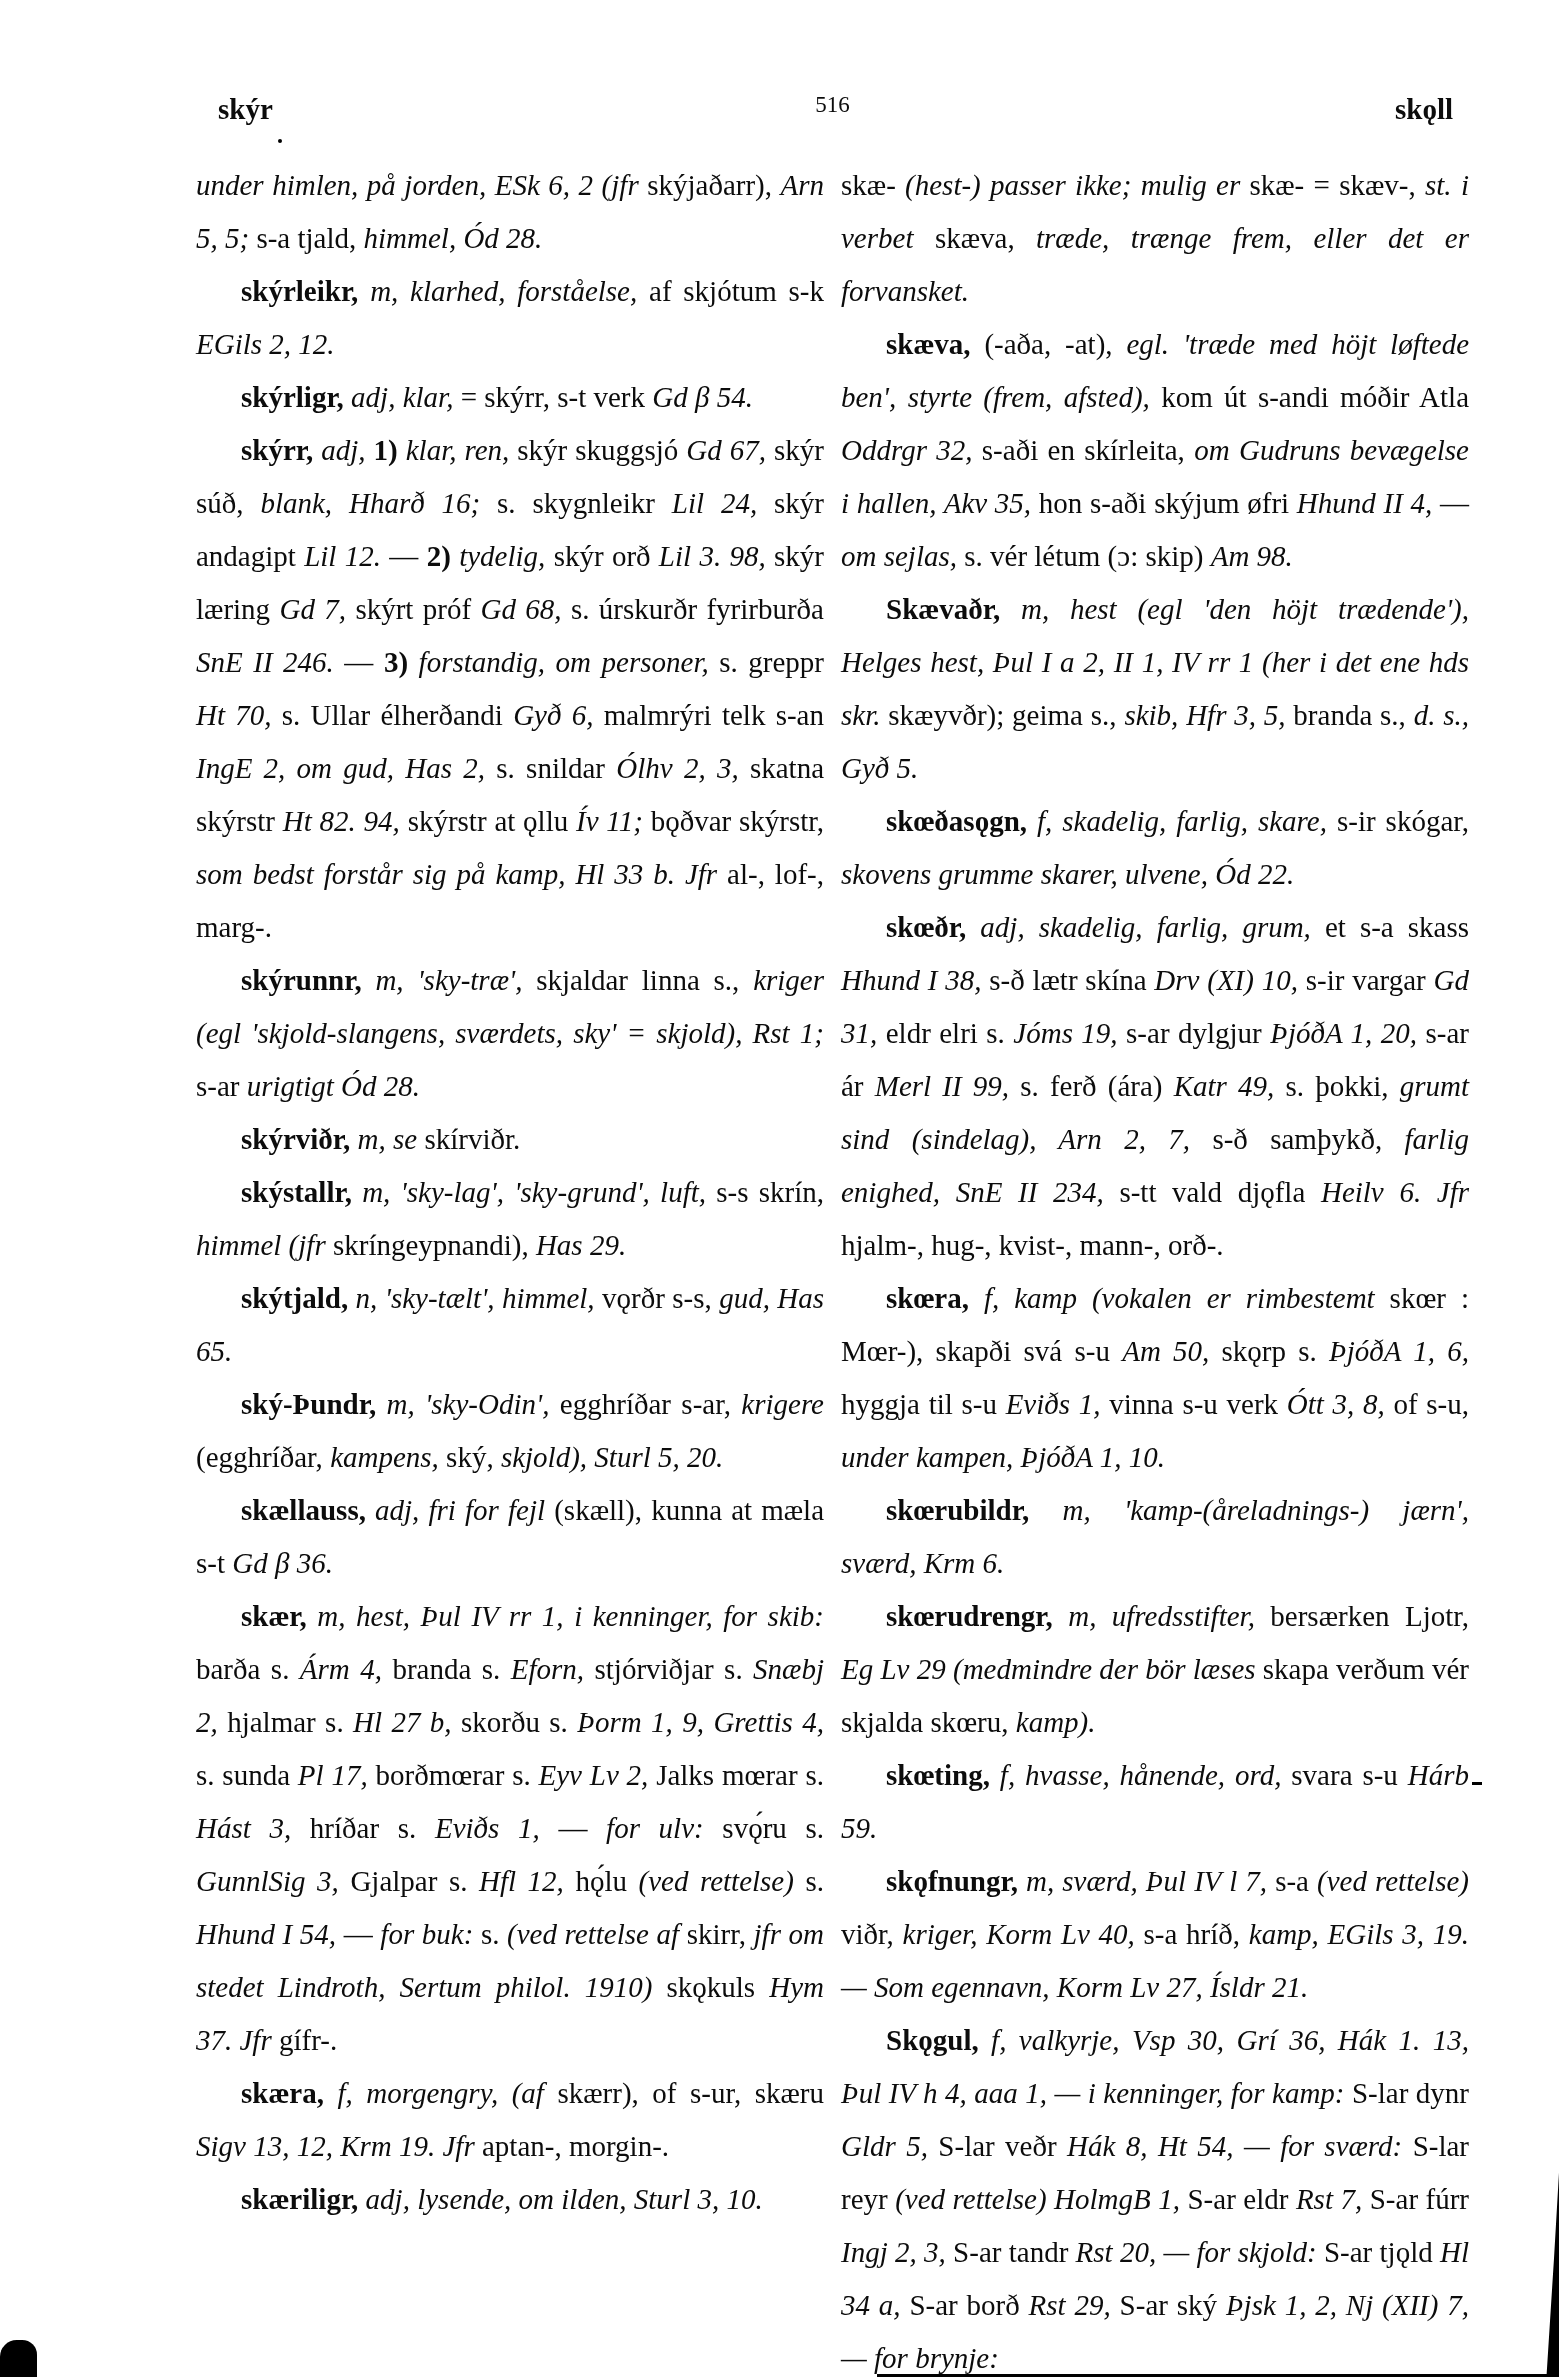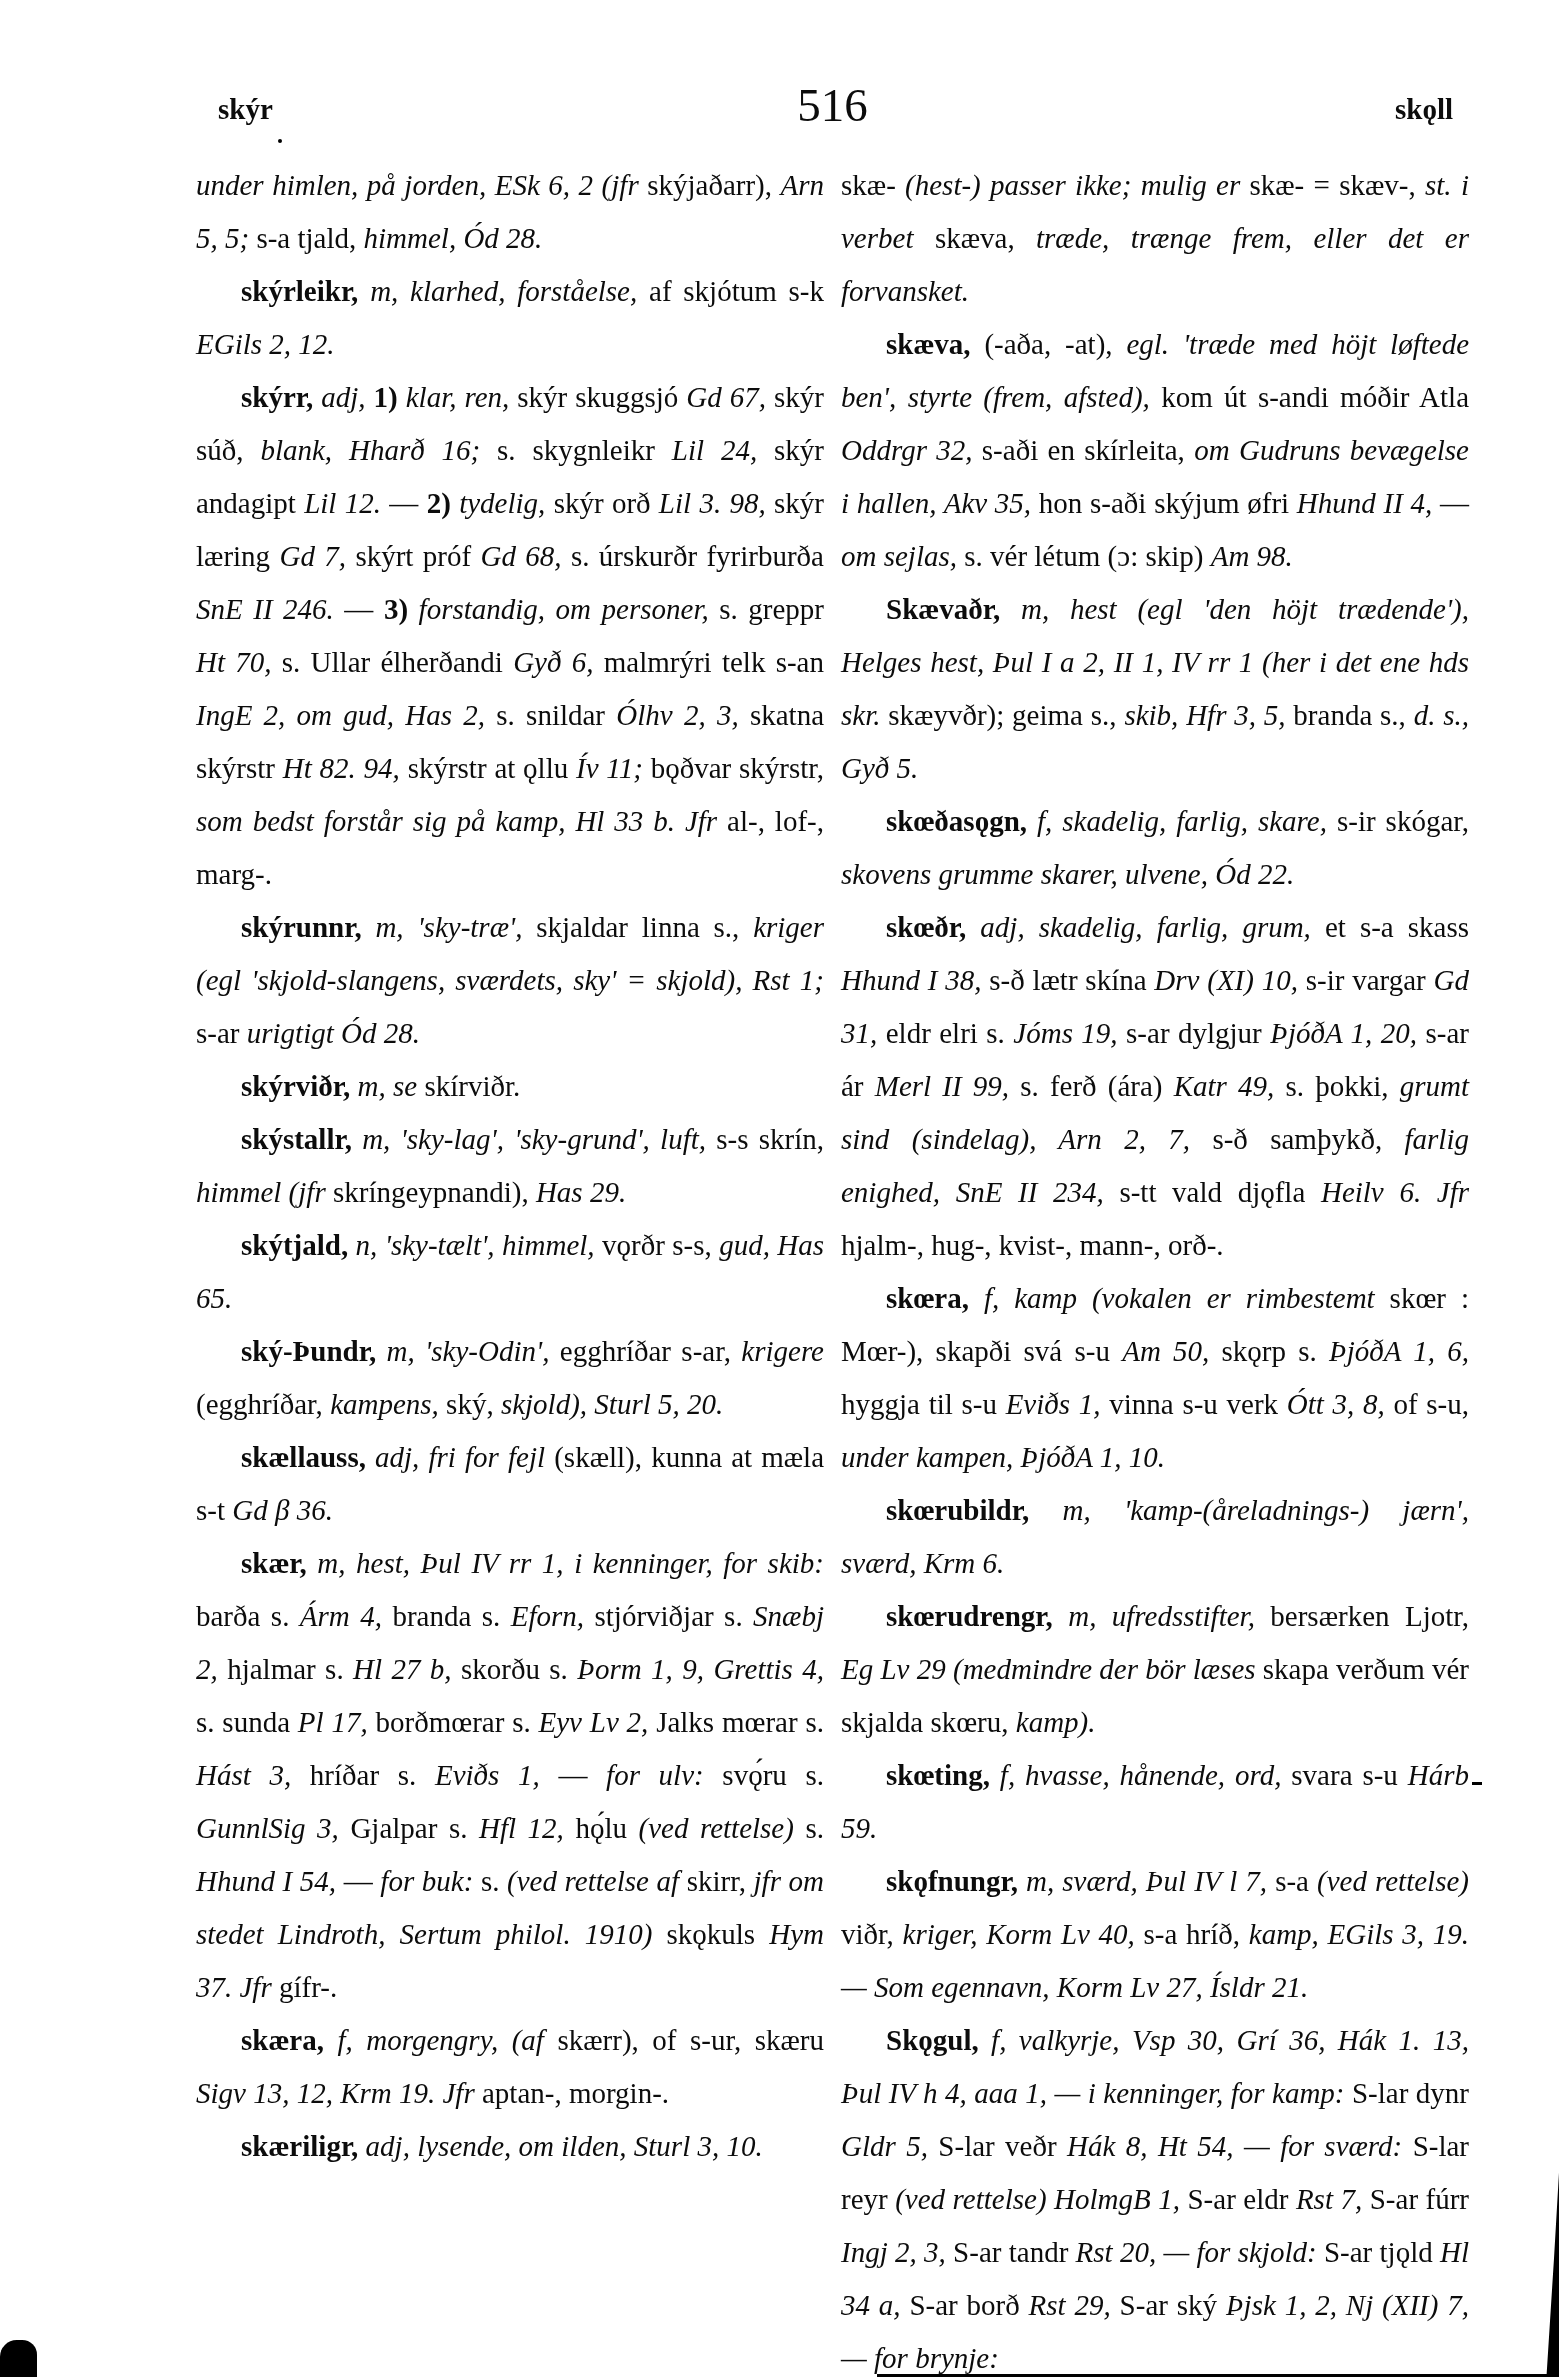--- a/index.html
+++ b/index.html
@@ -16,21 +16,21 @@
   .running-head {
     position: absolute;
     left: 196px;
     top: 87px;
     width: 1273px;
     height: 44px;
     font-size: 29px;
     line-height: 44px;
   }
   .running-head .hw-left  { position: absolute; left: 22px;  top: 0; font-weight: bold; }
-  .running-head .pageno   { position: absolute; left: 0; right: 0; text-align: center; top: -3.8px; font-size: 47px; }
+  .running-head .pageno   { position: absolute; left: 0; right: 0; text-align: center; top: -3.8px; font-size: 23px; }
   .running-head .hw-right { position: absolute; right: 16px; top: 0; font-weight: bold; }
   .col {
     position: absolute;
     top: 159px;
     width: 628px;
     font-size: 29px;
     line-height: 53px;
     text-align: justify;
   }
   .col-left  { left: 196px; }
@@ -63,20 +63,21 @@
 
   <div class="running-head">
     <span class="hw-left">skýr</span>
     <span class="pageno">516</span>
     <span class="hw-right">skǫll</span>
   </div>
 
   <div class="col col-left">
       <p class="entry cont"><span class="it">under himlen, på jorden, ESk 6, 2 (jfr </span><span>skýjaðarr), </span><span class="it">Arn 5, 5; </span><span>s-a tjald, </span><span class="it">himmel, Ód 28.</span></p>
       <p class="entry"><span class="hw">skýrleikr, </span><span class="it">m, klarhed, forståelse, </span><span>af skjótum s-k </span><span class="it">EGils 2, 12.</span></p>
+      <p class="entry"><span class="hw">skýrligr, </span><span class="it">adj, klar, </span><span>= skýrr, s-t verk </span><span class="it">Gd β 54.</span></p>
       <p class="entry"><span class="hw">skýrr, </span><span class="it">adj, </span><span class="bnum">1) </span><span class="it">klar, ren, </span><span>skýr skuggsjó </span><span class="it">Gd 67, </span><span>skýr súð, </span><span class="it">blank, Hharð 16; </span><span>s. skygnleikr </span><span class="it">Lil 24, </span><span>skýr andagipt </span><span class="it">Lil 12. </span><span>— </span><span class="bnum">2) </span><span class="it">tydelig, </span><span>skýr orð </span><span class="it">Lil 3. 98, </span><span>skýr læring </span><span class="it">Gd 7, </span><span>skýrt próf </span><span class="it">Gd 68, </span><span>s. úrskurðr fyrirburða </span><span class="it">SnE II 246. </span><span>— </span><span class="bnum">3) </span><span class="it">forstandig, om personer, </span><span>s. greppr </span><span class="it">Ht 70, </span><span>s. Ullar élherðandi </span><span class="it">Gyð 6, </span><span>malmrýri telk s-an </span><span class="it">IngE 2, om gud, Has 2, </span><span>s. snildar </span><span class="it">Ólhv 2, 3, </span><span>skatna skýrstr </span><span class="it">Ht 82. 94, </span><span>skýrstr at ǫllu </span><span class="it">Ív 11; </span><span>bǫðvar skýrstr, </span><span class="it">som bedst forstår sig på kamp, Hl 33 b. Jfr </span><span>al-, lof-, marg-.</span></p>
       <p class="entry"><span class="hw">skýrunnr, </span><span class="it">m, </span><span class="it">'sky-træ', </span><span>skjaldar linna s., </span><span class="it">kriger (egl 'skjold-slangens, sværdets, sky' = skjold), Rst 1; </span><span>s-ar </span><span class="it">urigtigt Ód 28.</span></p>
       <p class="entry"><span class="hw">skýrviðr, </span><span class="it">m, se </span><span>skírviðr.</span></p>
       <p class="entry"><span class="hw">skýstallr, </span><span class="it">m, 'sky-lag', 'sky-grund', luft, </span><span>s-s skrín, </span><span class="it">himmel (jfr </span><span>skríngeypnandi), </span><span class="it">Has 29.</span></p>
       <p class="entry"><span class="hw">skýtjald, </span><span class="it">n, 'sky-tælt', himmel, </span><span>vǫrðr s-s, </span><span class="it">gud, Has 65.</span></p>
       <p class="entry"><span class="hw">ský-Þundr, </span><span class="it">m, 'sky-Odin', </span><span>egghríðar s-ar, </span><span class="it">krigere </span><span>(egghríðar, </span><span class="it">kampens, </span><span>ský, </span><span class="it">skjold), Sturl 5, 20.</span></p>
       <p class="entry"><span class="hw">skællauss, </span><span class="it">adj, fri for fejl </span><span>(skæll), kunna at mæla s-t </span><span class="it">Gd β 36.</span></p>
       <p class="entry"><span class="hw">skær, </span><span class="it">m, hest, Þul IV rr 1, i kenninger, for skib: </span><span>barða s. </span><span class="it">Árm 4, </span><span>branda s. </span><span class="it">Eforn, </span><span>stjórviðjar s. </span><span class="it">Snæbj 2, </span><span>hjalmar s. </span><span class="it">Hl 27 b, </span><span>skorðu s. </span><span class="it">Þorm 1, 9, Grettis 4, </span><span>s. sunda </span><span class="it">Pl 17, </span><span>borðmœrar s. </span><span class="it">Eyv Lv 2, </span><span>Jalks mœrar s. </span><span class="it">Hást 3, </span><span>hríðar s. </span><span class="it">Eviðs 1, </span><span>— </span><span class="it">for ulv: </span><span>svǫ́ru s. </span><span class="it">GunnlSig 3, </span><span>Gjalpar s. </span><span class="it">Hfl 12, </span><span>hǫ́lu </span><span class="it">(ved rettelse) </span><span>s. </span><span class="it">Hhund I 54, </span><span>— </span><span class="it">for buk: </span><span>s. </span><span class="it">(ved rettelse af </span><span>skirr, </span><span class="it">jfr om stedet Lindroth, Sertum philol. 1910) </span><span>skǫkuls </span><span class="it">Hym 37. Jfr </span><span>gífr-.</span></p>
       <p class="entry"><span class="hw">skæra, </span><span class="it">f, morgengry, (af </span><span>skærr), of s-ur, skæru </span><span class="it">Sigv 13, 12, Krm 19. Jfr </span><span>aptan-, morgin-.</span></p>
       <p class="entry"><span class="hw">skæriligr, </span><span class="it">adj, lysende, om ilden, Sturl 3, 10.</span></p>

